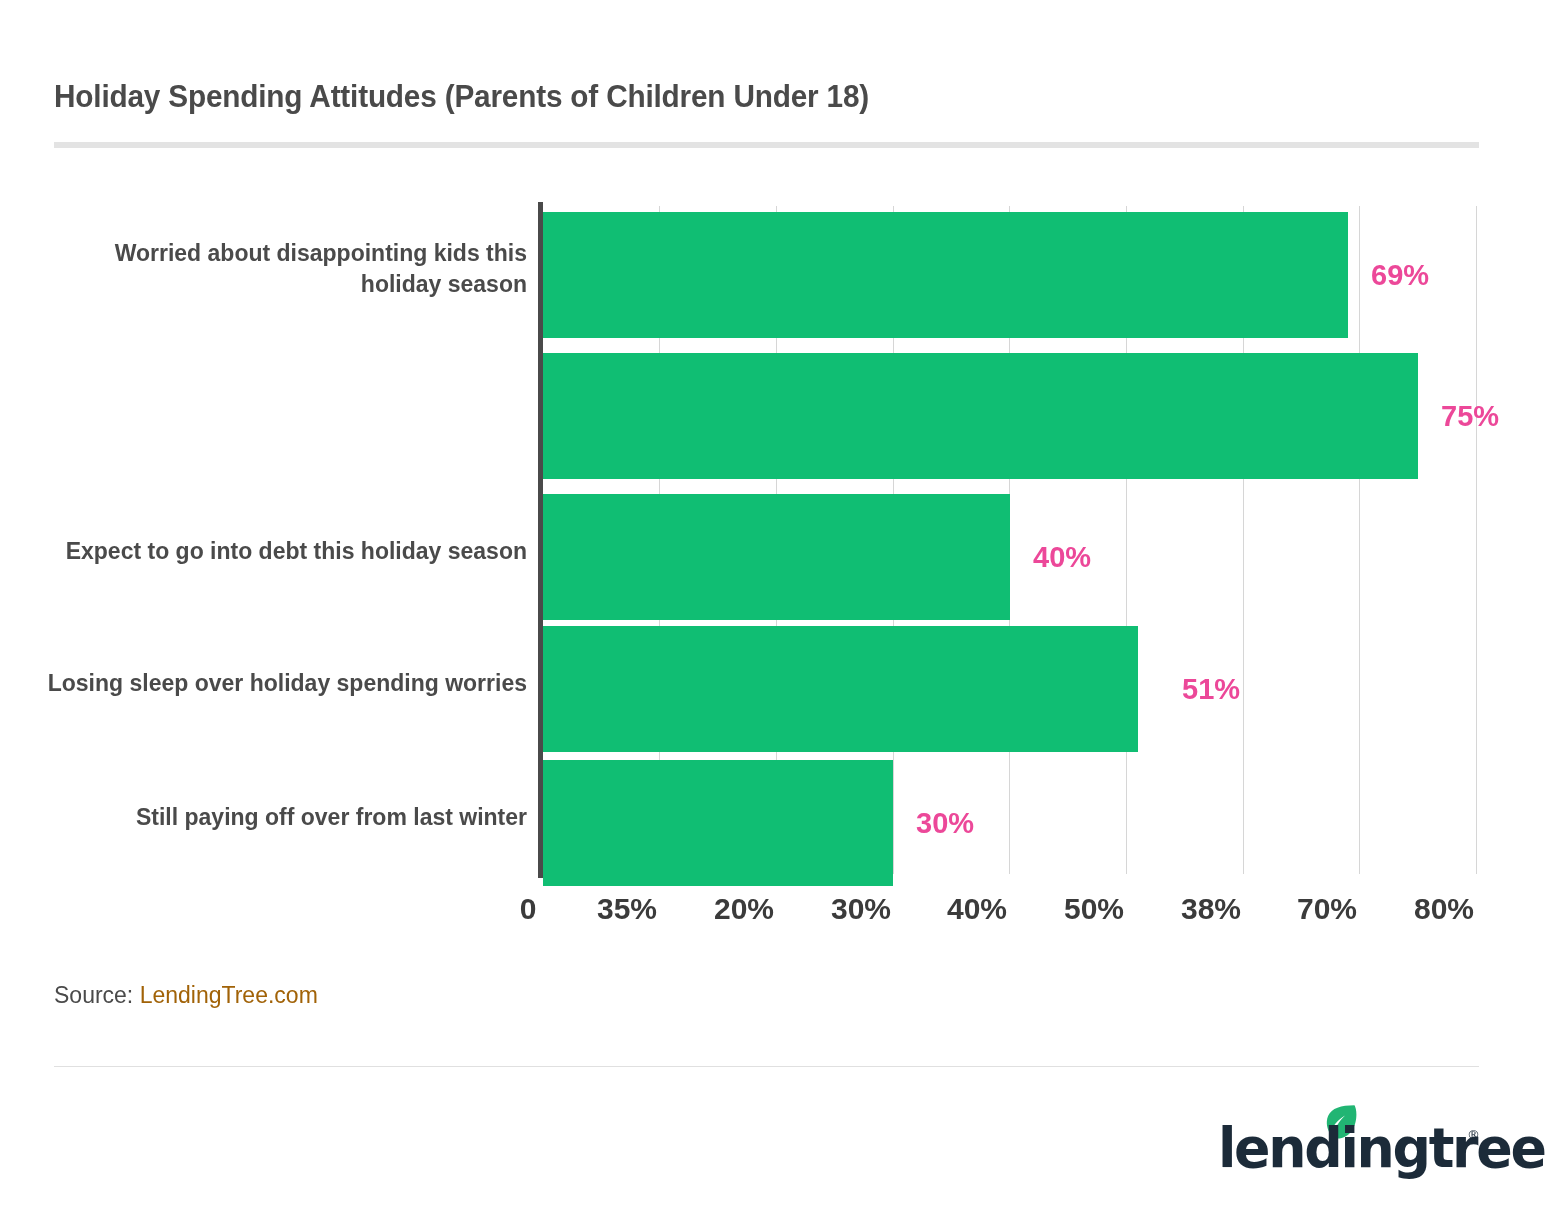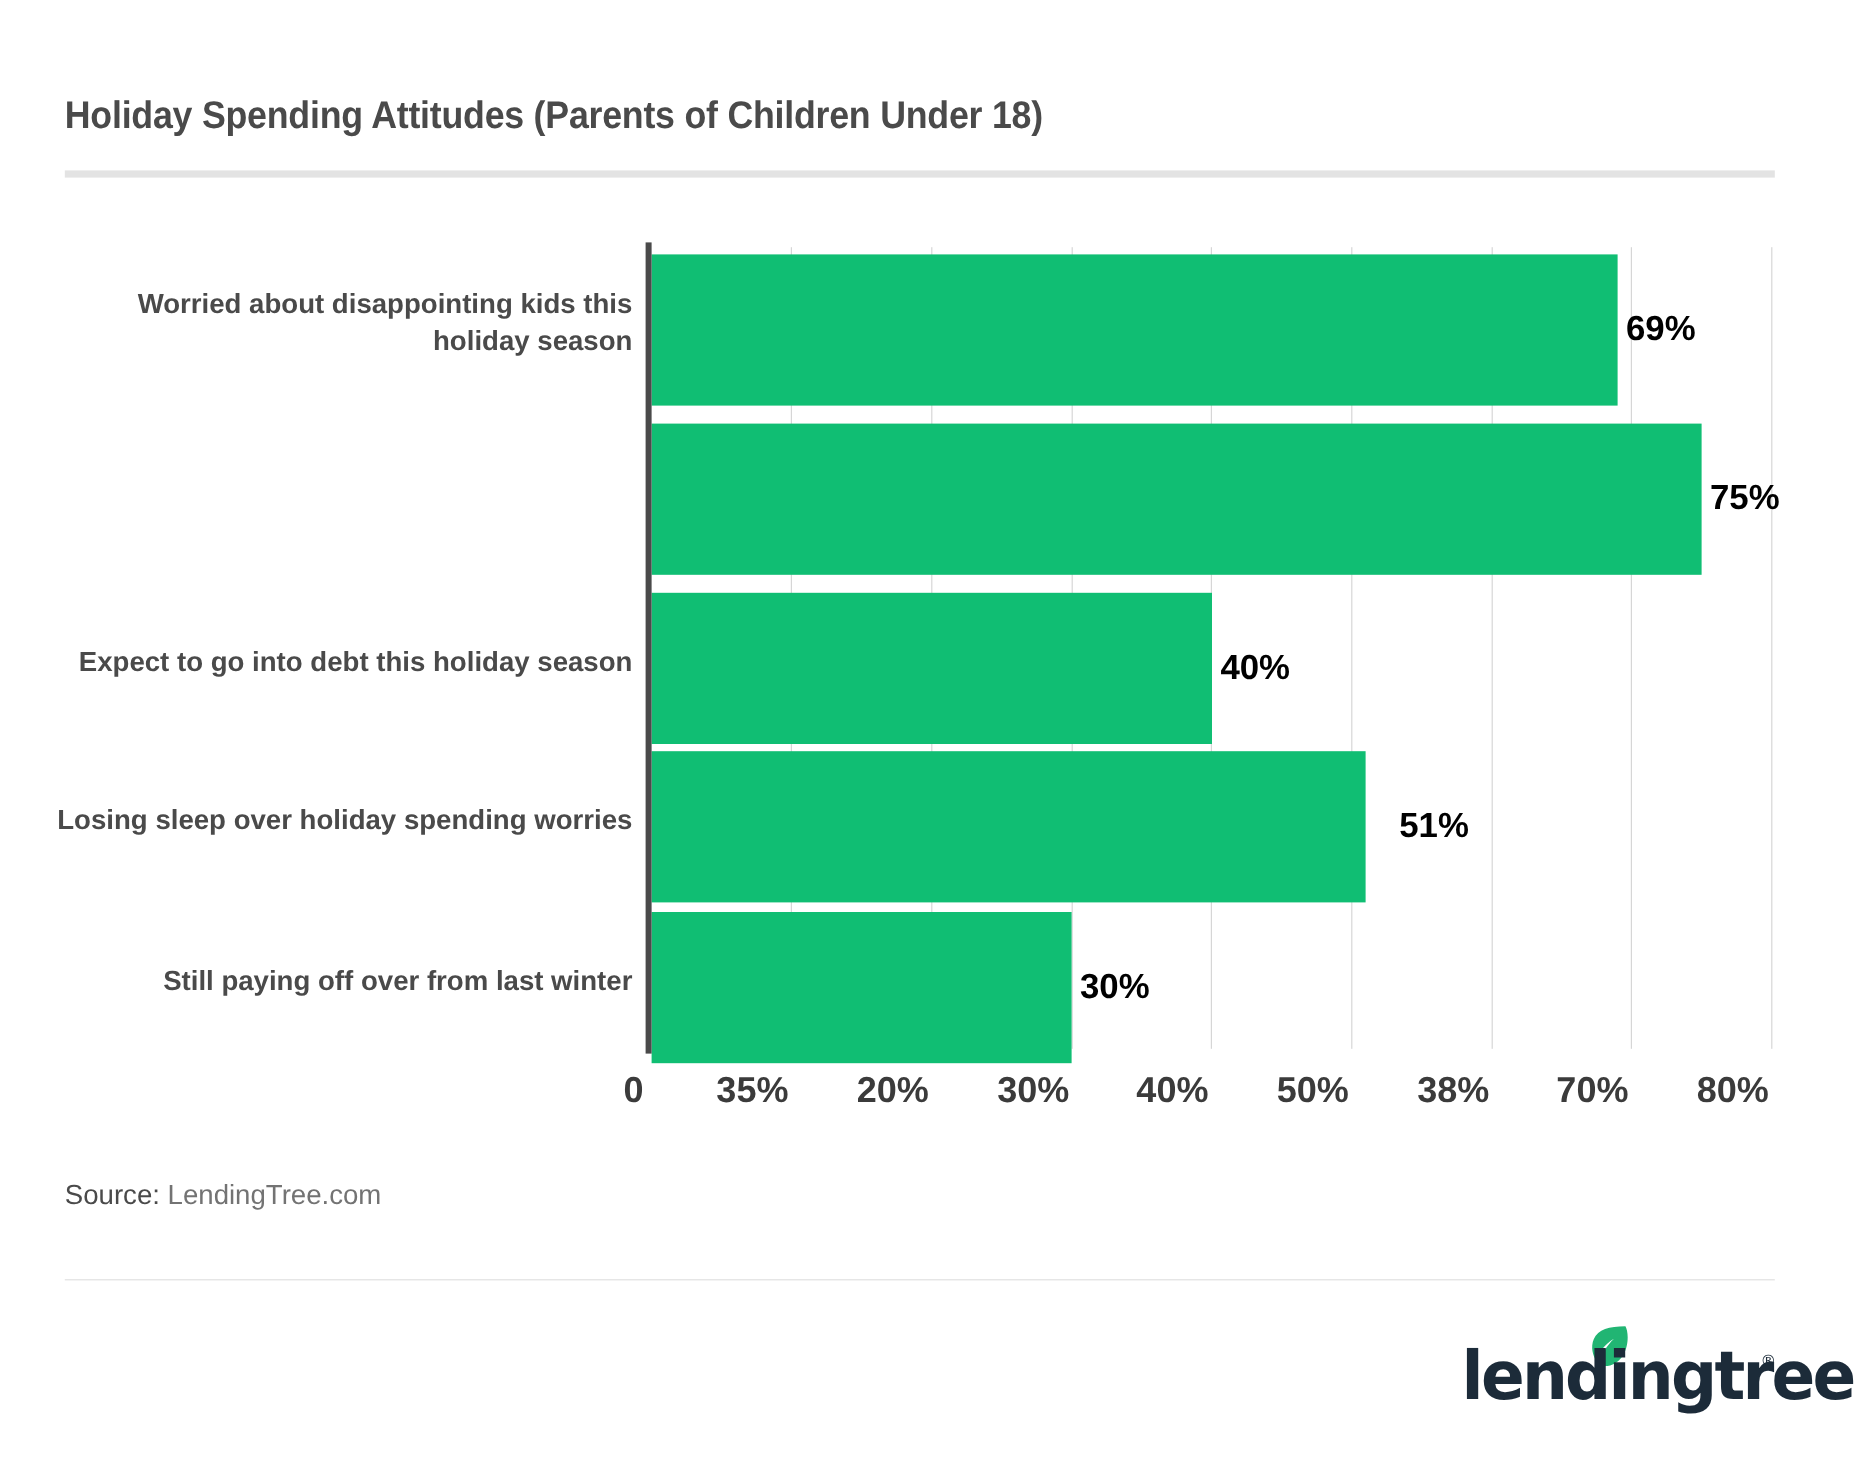--- a/index.html
+++ b/index.html
@@ -86,23 +86,23 @@
     height: 126px;
     background: #10be73;
   }
   .bar-value {
     position: absolute;
     top: 50%;
     transform: translateY(-50%);
     font-family: "Liberation Sans Narrow", "Liberation Sans", sans-serif;
     font-size: 29px;
     font-weight: bold;
-    color: #000000;
-    white-space: nowrap;
-    padding-left: 7px;
+    color: #ec4899;
+    white-space: nowrap;
+    padding-left: 23px;
   }
 
   
   .cat-label {
     position: absolute;
     right: 0;
     width: 490px;
     text-align: right;
     font-family: "Liberation Sans", sans-serif;
     font-size: 23px;
@@ -144,21 +144,21 @@
   .source {
     position: absolute;
     left: 54px;
     top: 982px;
     font-family: "Liberation Sans", sans-serif;
     font-size: 23px;
     color: #4a4a4a;
     white-space: nowrap;
   }
   .source .link {
-    color: #737373;
+    color: #a16207;
   }
 
   .footer-rule {
     position: absolute;
     left: 54px;
     top: 1066px;
     width: 1425px;
     height: 1px;
     background: #e0e0e0;
   }

